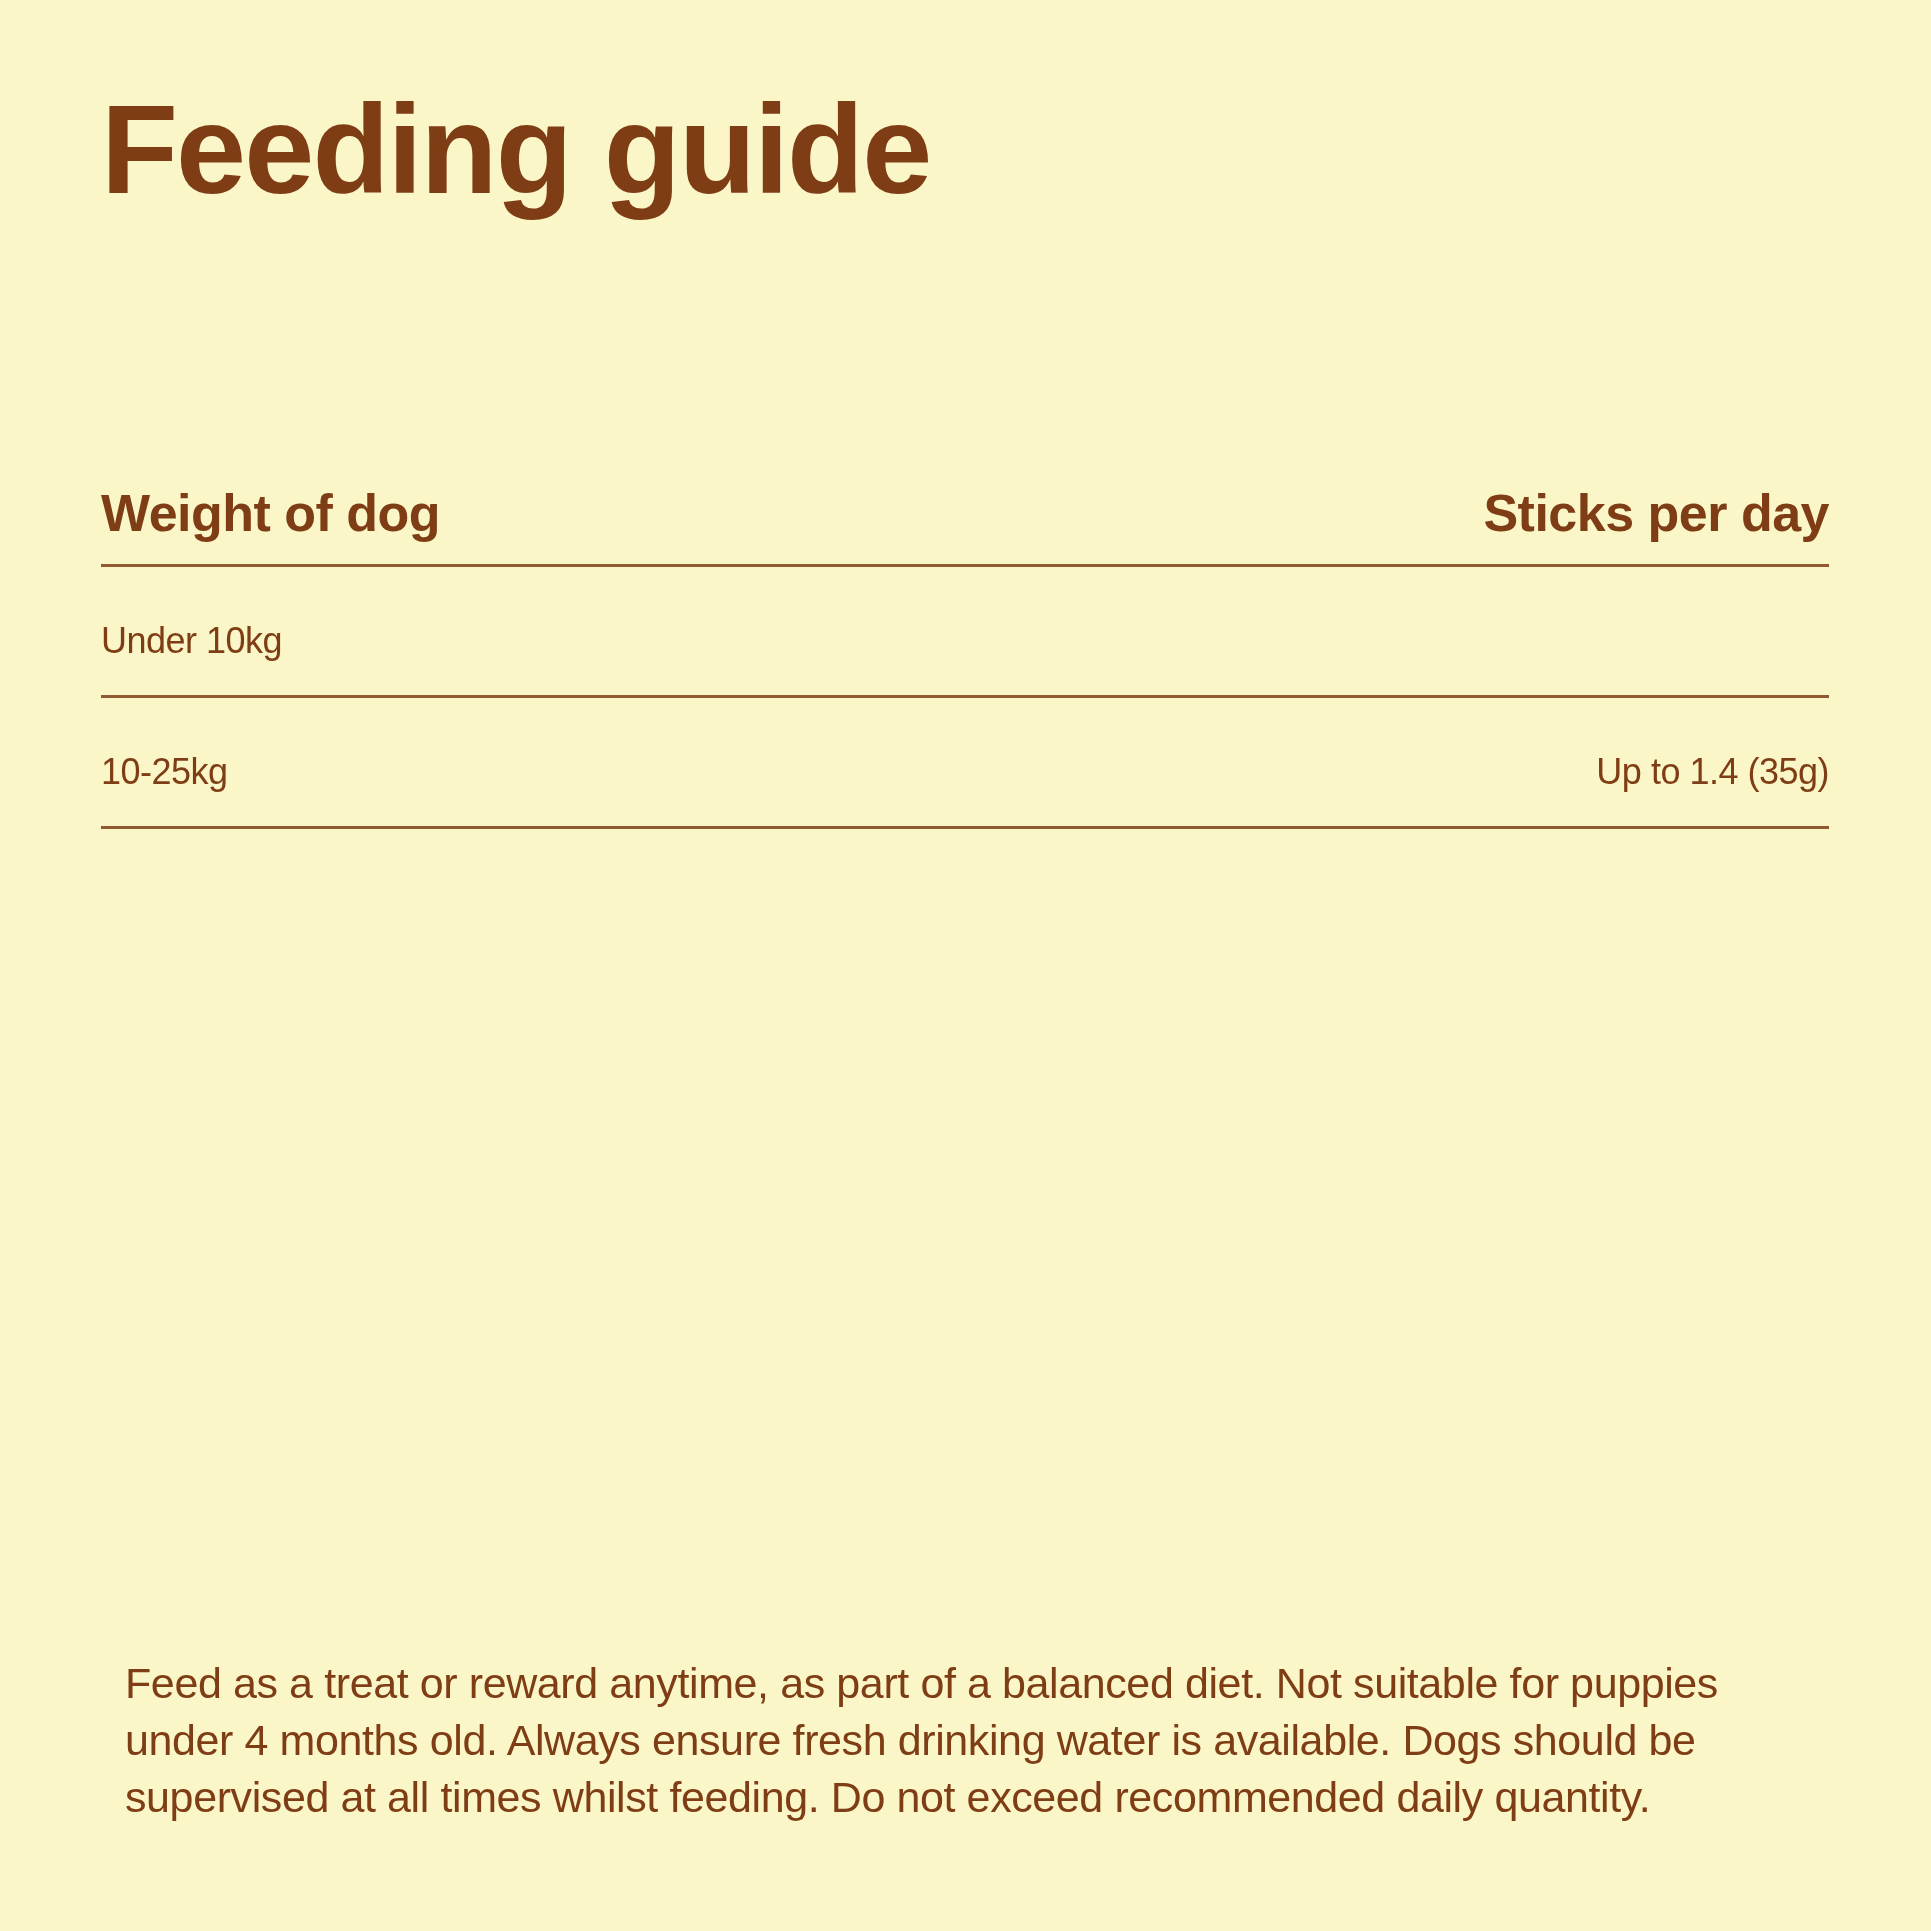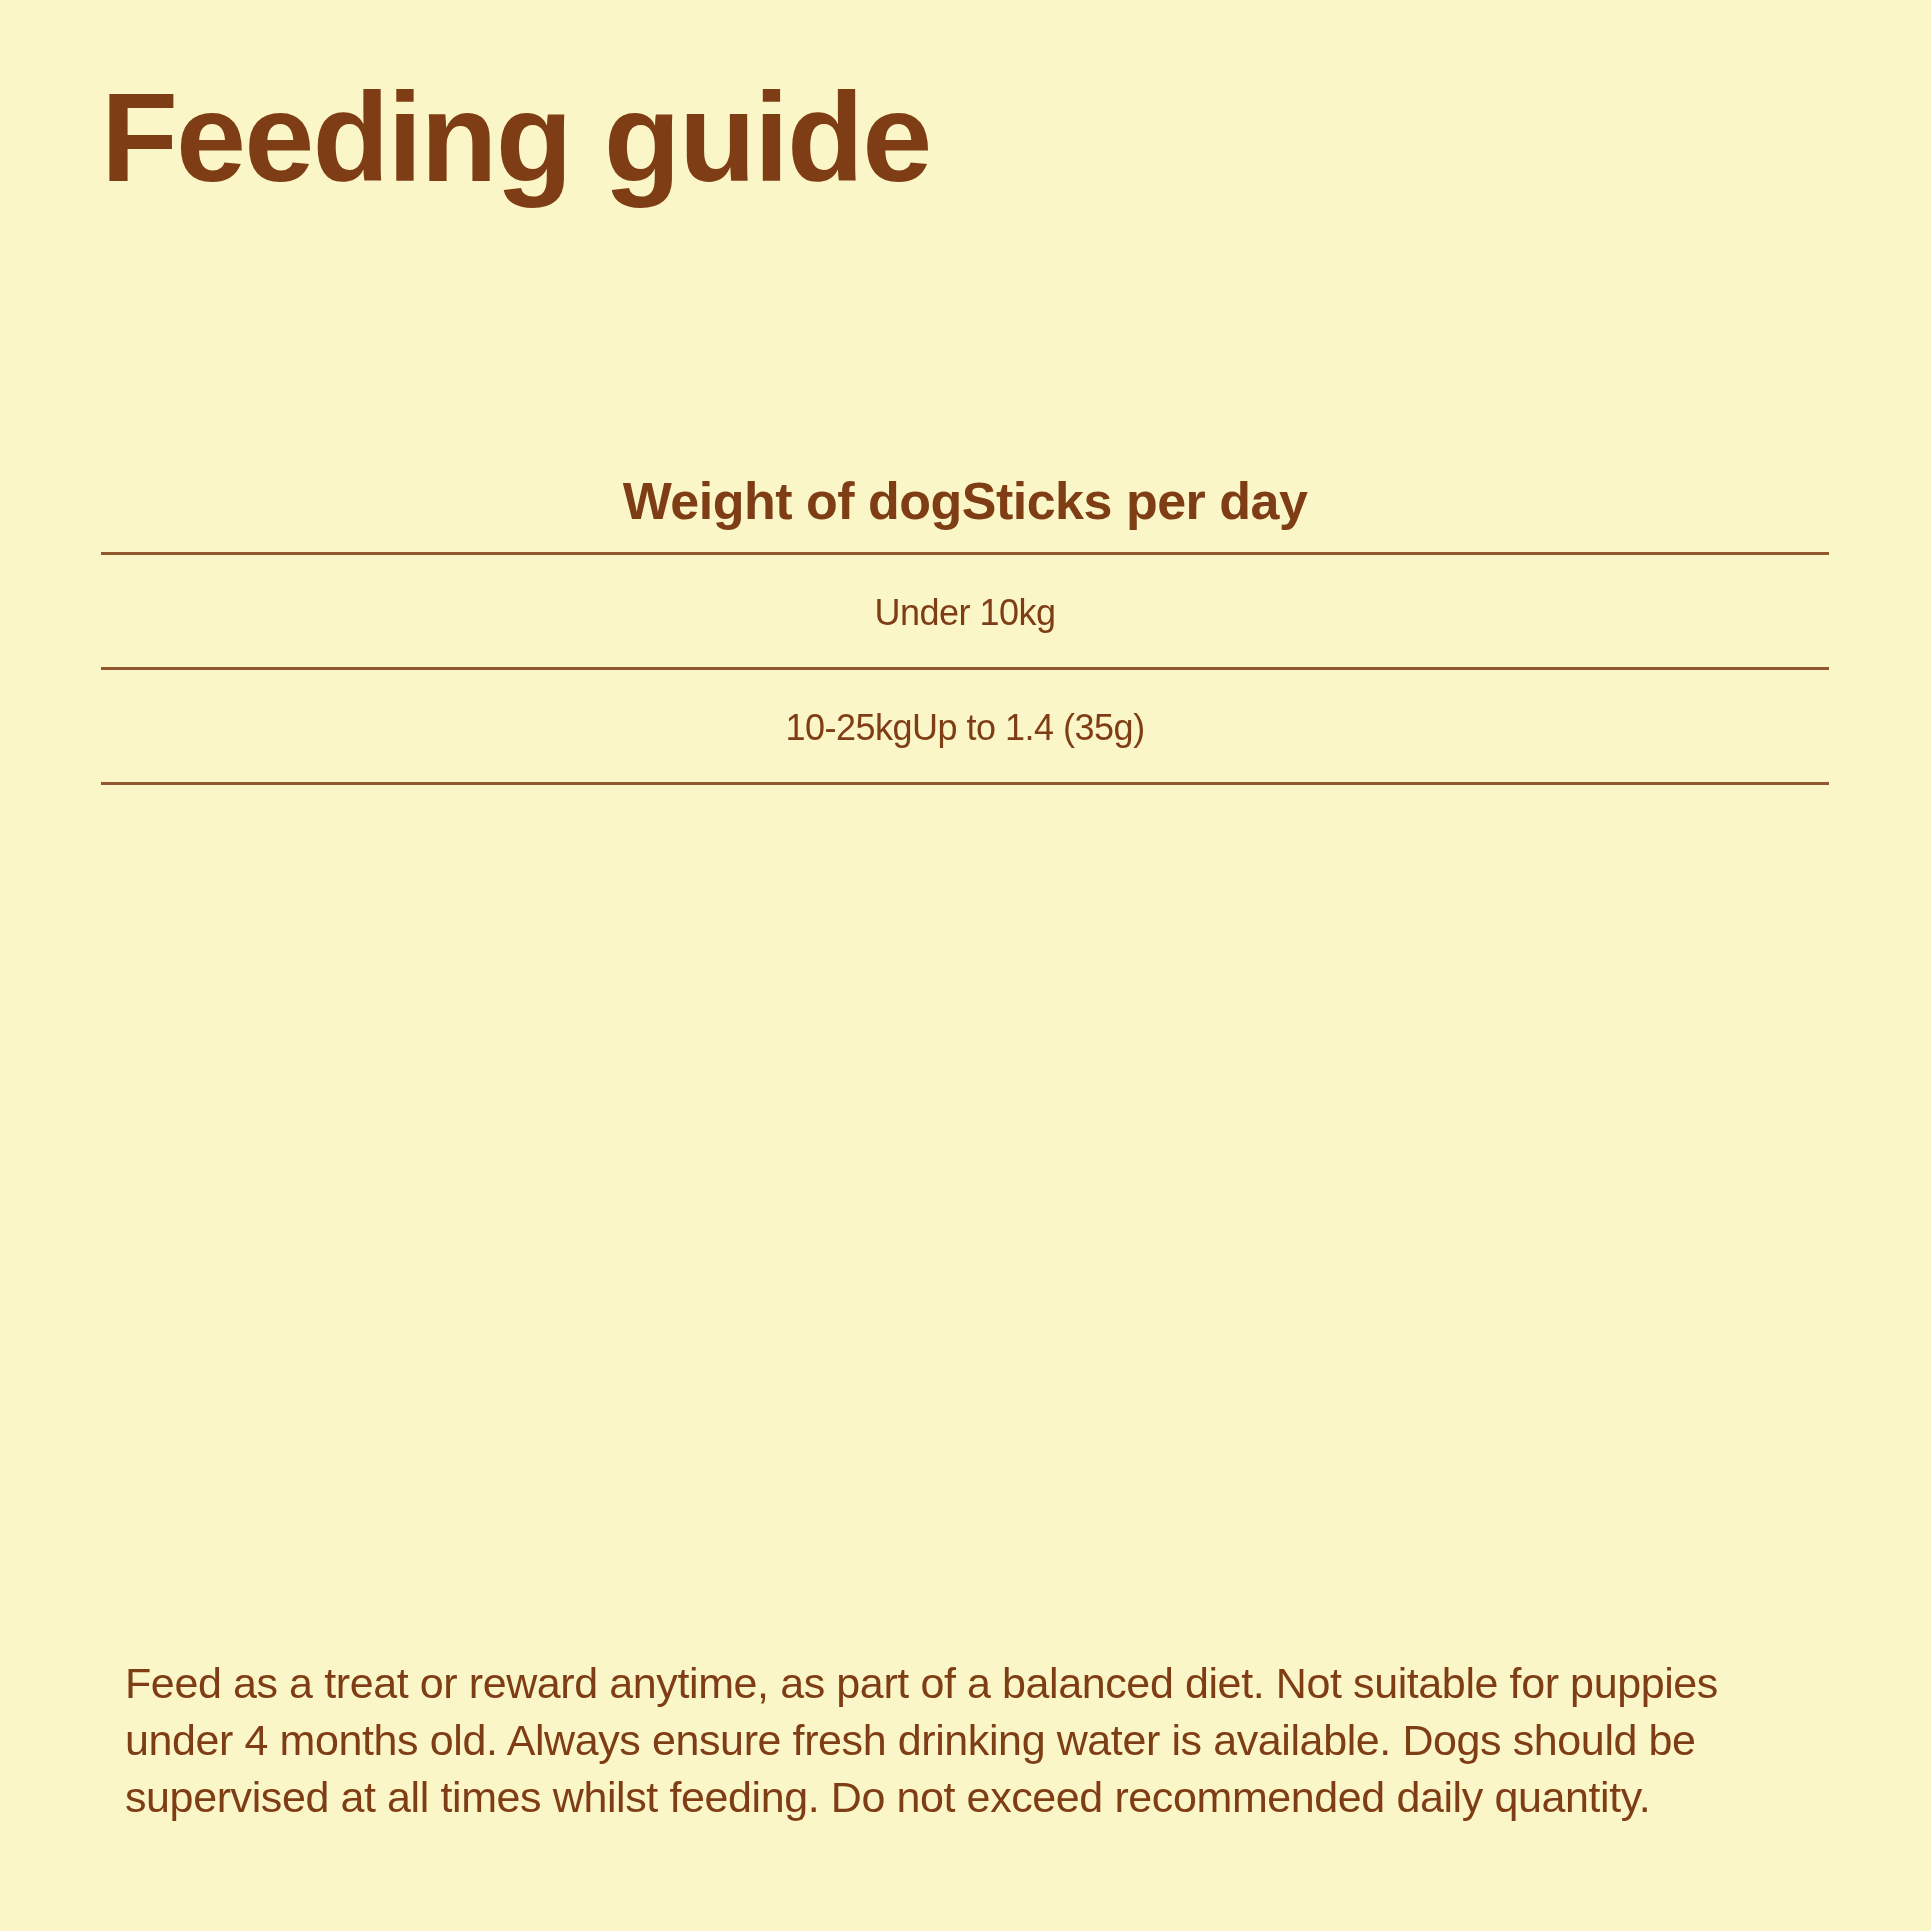--- a/index.html
+++ b/index.html
@@ -12,39 +12,40 @@
     background: #FBF6C8;
     font-family: "Liberation Sans", sans-serif;
     color: #7F3D15;
     overflow: hidden;
   }
   .page {
     position: relative;
     width: 1931px;
     height: 1604px;
     box-sizing: border-box;
-    padding: 0 101px;
+    padding: 12px 101px;
   }
   .title {
     font-size: 126px;
     font-weight: bold;
     letter-spacing: -1.9px;
     line-height: 1;
     margin: 0;
     padding-top: 75px;
     color: #7F3D15;
   }
   .table {
     margin-top: 270px;
     width: 1728px;
   }
   .row {
     display: flex;
     align-items: baseline;
-    justify-content: center;
+    justify-content: space-between;
+    margin-top: 16px;
   }
   .row.header {
     font-weight: bold;
     font-size: 52px;
     letter-spacing: -0.5px;
     padding-bottom: 21px;
   }
   .row.data {
     font-size: 36px;
     font-weight: 400;

